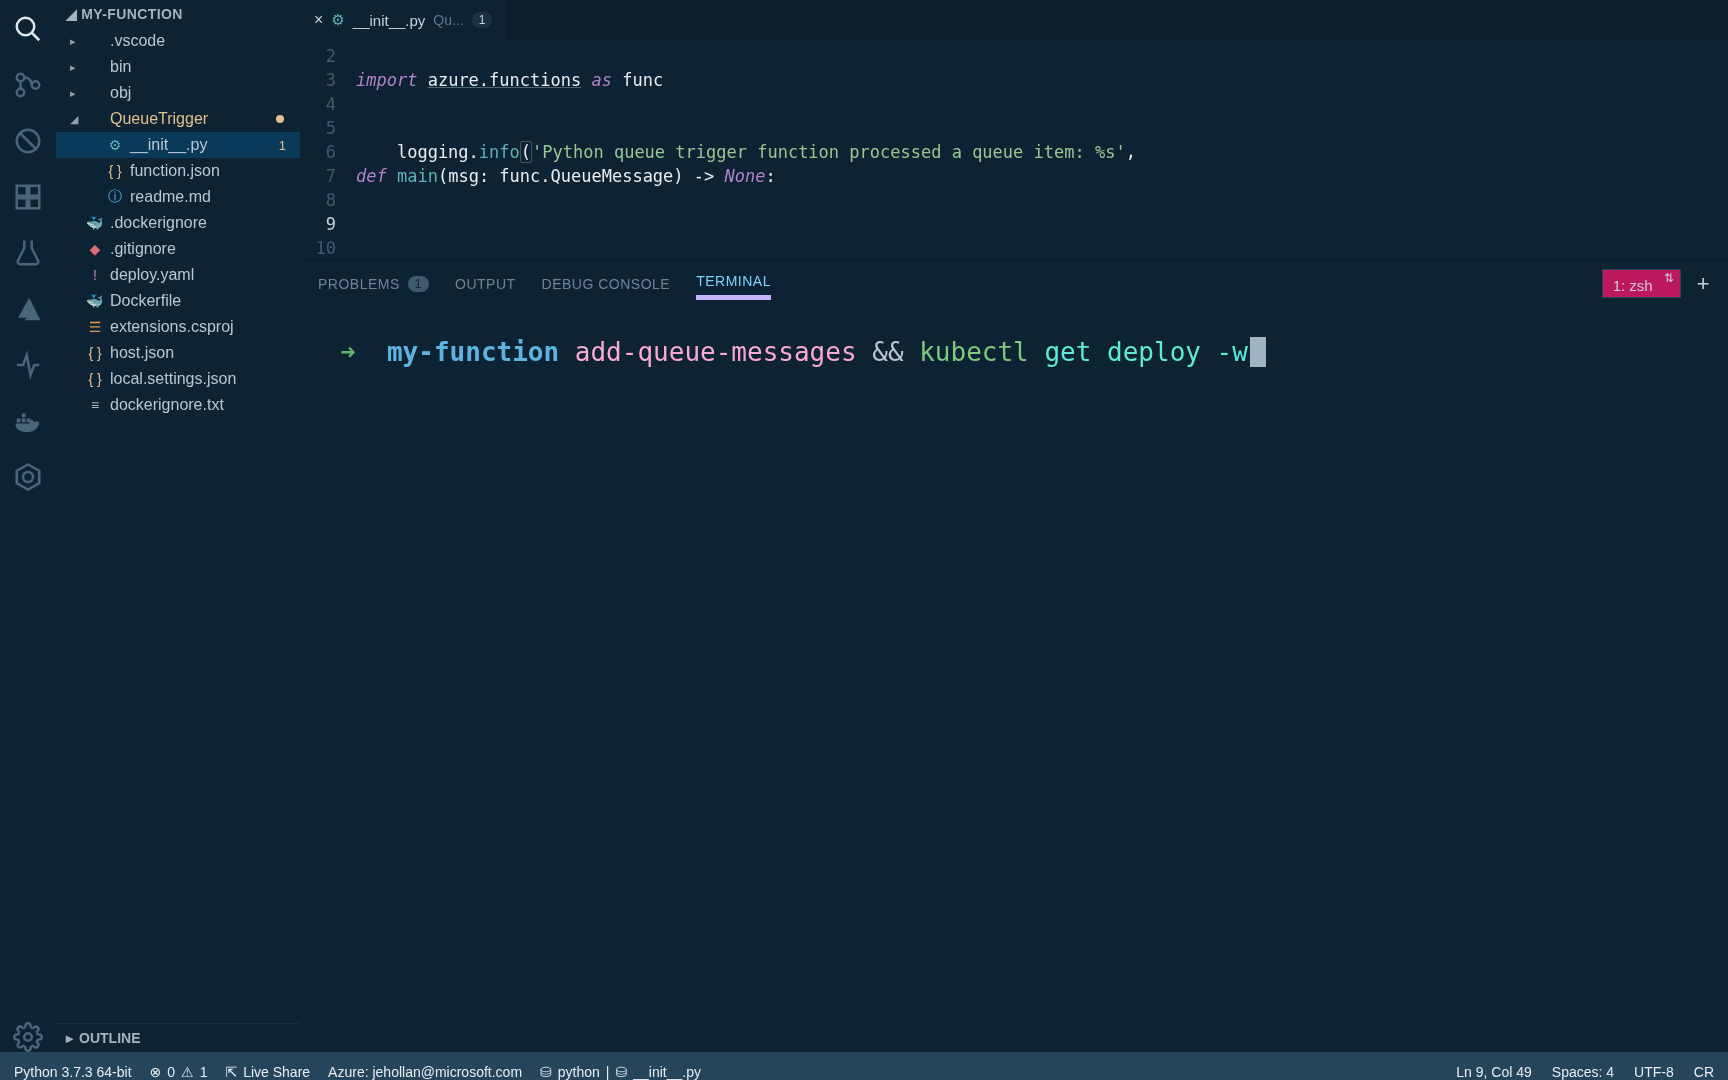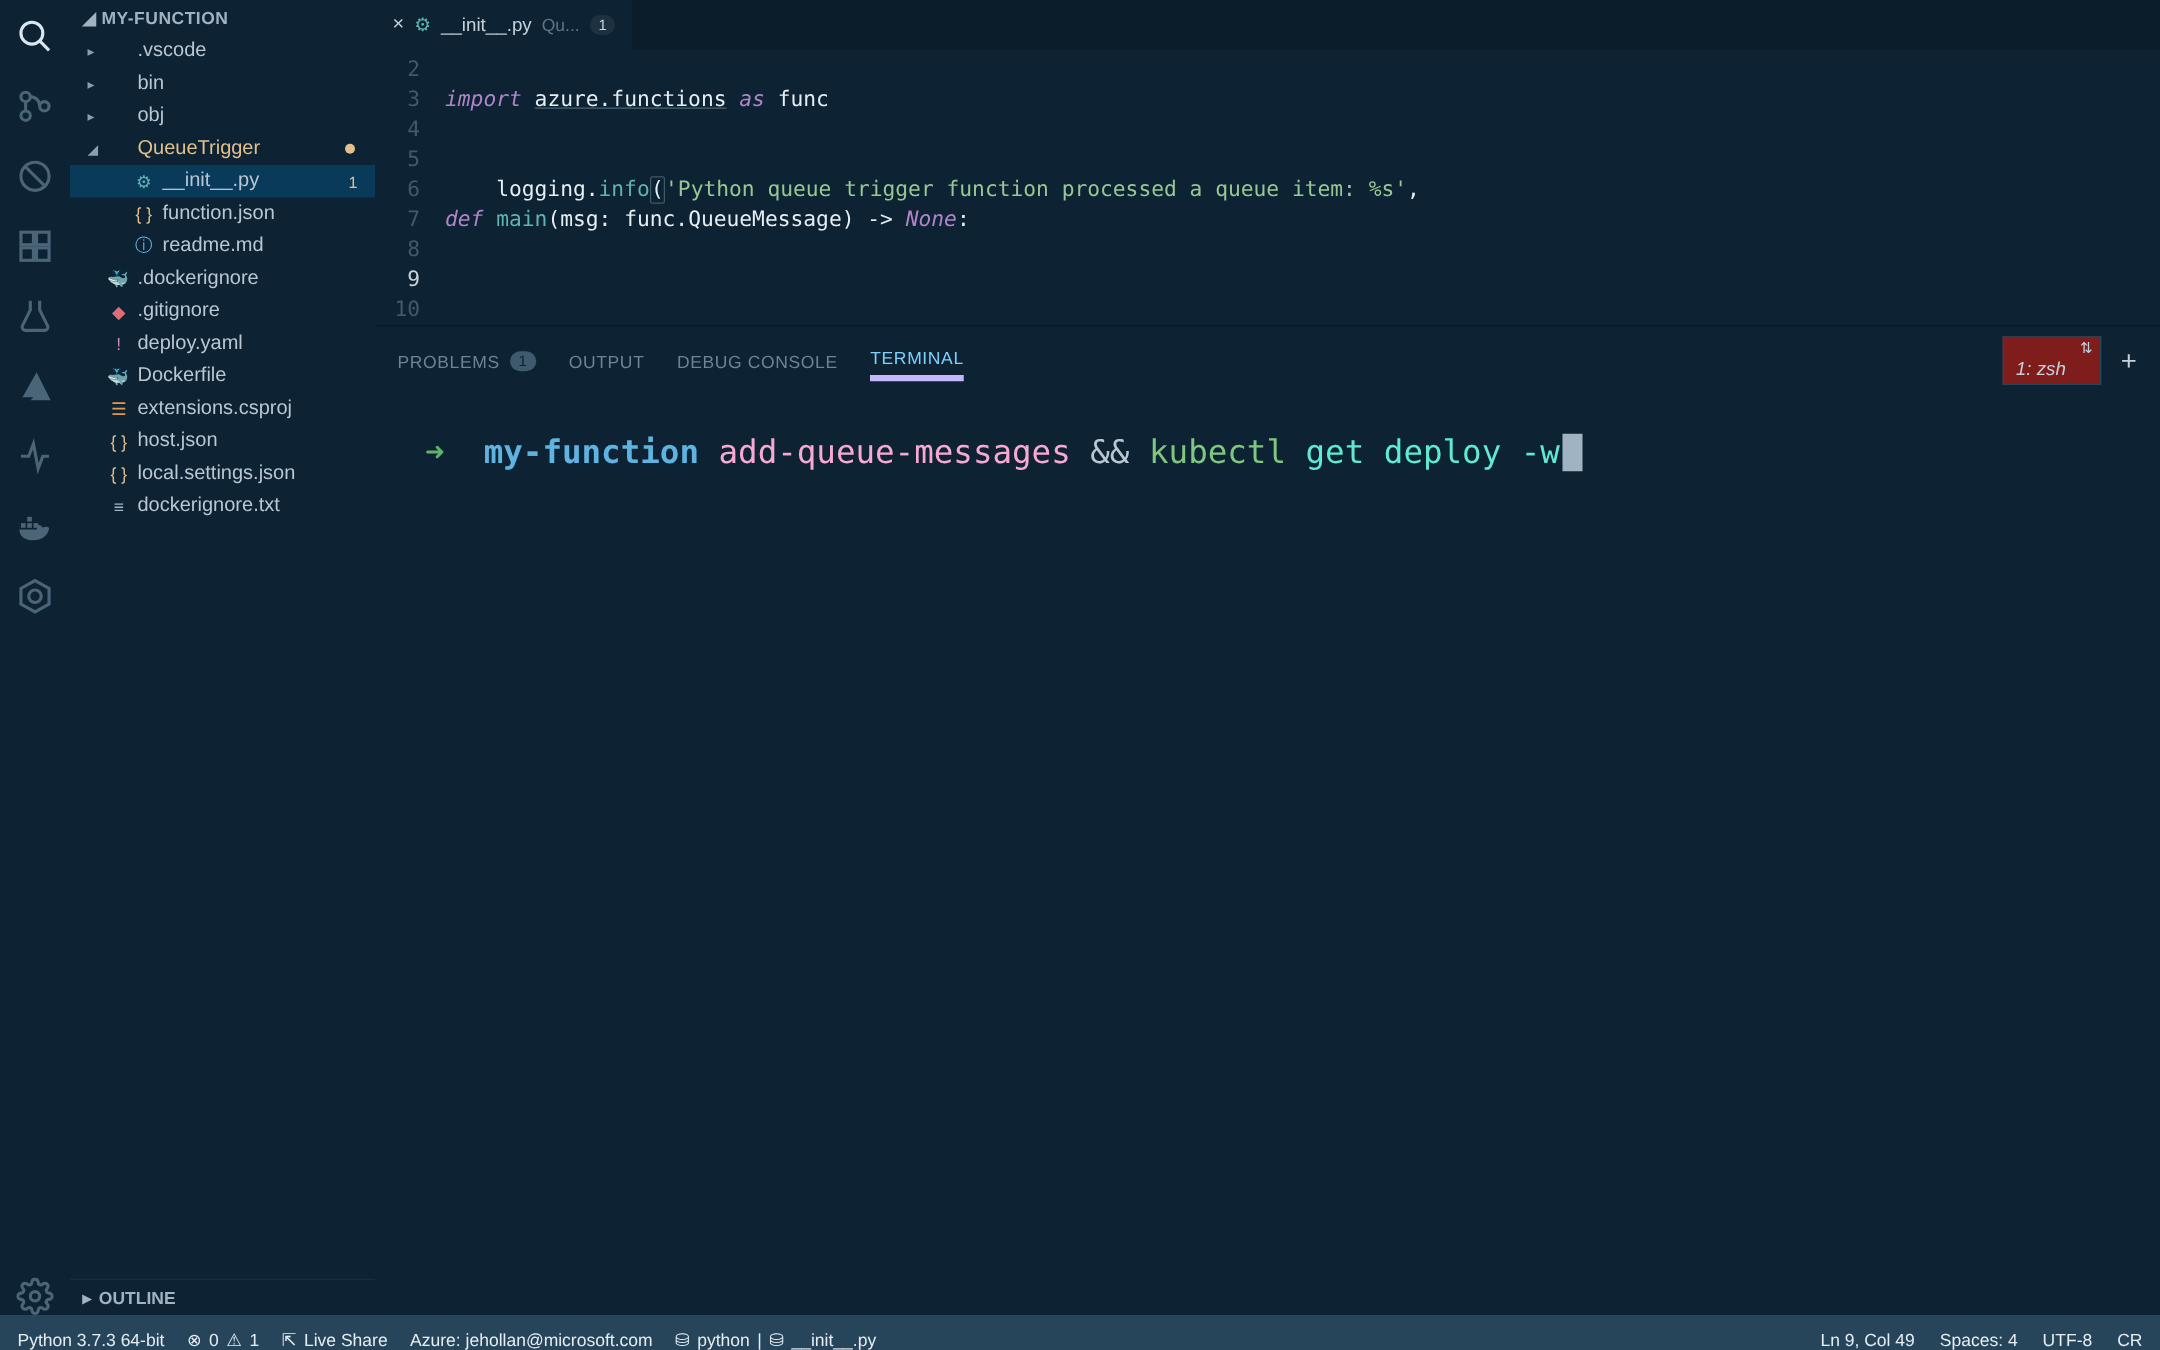--- a/index.html
+++ b/index.html
@@ -177,28 +177,27 @@
   padding: 1px 7px;
   font-size: 12px;
 }
 .panel-tabs .right {
   margin-left: auto;
   display: flex;
   align-items: center;
   gap: 16px;
 }
 .term-select {
-  background: #7f1d1d;
+  background: #be185d;
   color: #c5d1db;
   border: 1px solid #27455a;
   font-size: 15px;
-  padding: 17px 26px 3px 10px;
+  padding: 7px 26px 3px 10px;
   appearance: none;
   position: relative;
-  font-style: italic;
 }
 .select-wrap { position: relative; }
 .select-wrap::after {
   content: "⇅";
   position: absolute;
   right: 6px;
   top: 2px;
   color: #c5d1db;
   font-size: 12px;
   pointer-events: none;

